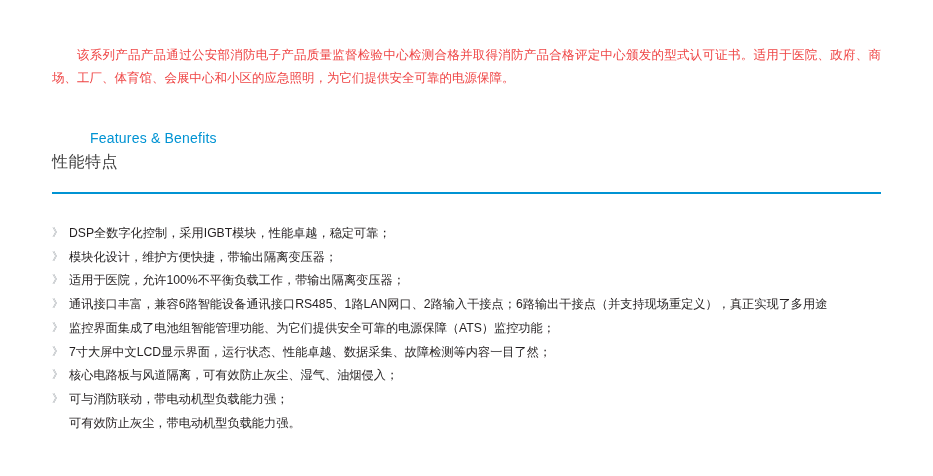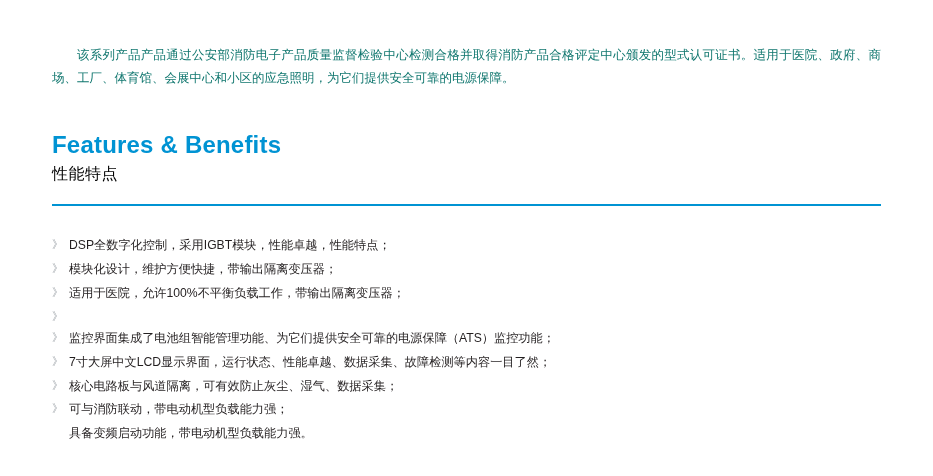--- a/index.html
+++ b/index.html
@@ -18,38 +18,39 @@
     position: relative;
     width: 933px;
     height: 476px;
     box-sizing: border-box;
     padding: 0 52px;
   }
   .intro {
     margin-top: 44px;
     font-size: 12.5px;
     line-height: 1.85;
-    color: #0f766e;
+    color: #ef4444;
     text-indent: 2em;
     max-width: 832px;
     text-align: justify;
   }
   .section-head {
     margin-top: 40px;
   }
   .section-title-en {
-    font-size: 24px;
-    font-weight: bold;
+    font-size: 14px;
+    font-weight: normal;
     color: #0093d3;
     letter-spacing: 0.2px;
     line-height: 1.25;
+    margin-left: 38px;
   }
   .section-title-cn {
     font-size: 16px;
-    color: #000000;
+    color: #404040;
     line-height: 1.5;
     margin-top: 2px;
     letter-spacing: 0.5px;
   }
   .rule {
     margin-top: 18px;
     height: 2px;
     background: #0093d3;
     width: 829px;
   }
@@ -100,58 +101,59 @@
     <div class="section-title-en">Features &amp; Benefits</div>
     <div class="section-title-cn">性能特点</div>
   </div>
 
   <div class="rule"></div>
 
   <div class="bullets">
 
     <div class="bullet-row">
       <span class="bullet-mark">》</span>
-      <span class="bullet-text">DSP全数字化控制，采用IGBT模块，性能卓越，性能特点；</span>
+      <span class="bullet-text">DSP全数字化控制，采用IGBT模块，性能卓越，稳定可靠；</span>
     </div>
 
     <div class="bullet-row">
       <span class="bullet-mark">》</span>
       <span class="bullet-text">模块化设计，维护方便快捷，带输出隔离变压器；</span>
     </div>
 
     <div class="bullet-row">
       <span class="bullet-mark">》</span>
       <span class="bullet-text">适用于医院，允许100%不平衡负载工作，带输出隔离变压器；</span>
     </div>
 
     <div class="bullet-row">
       <span class="bullet-mark">》</span>
       <span class="bullet-text">
+        <span>通讯接口丰富，兼容6路智能设备通讯接口RS485、1路LAN网口、2路输入干接点；6路输出干接点（并支持现场重定义），真正实现了多用途</span>
       </span>
     </div>
 
     <div class="bullet-row">
       <span class="bullet-mark">》</span>
       <span class="bullet-text">监控界面集成了电池组智能管理功能、为它们提供安全可靠的电源保障（ATS）监控功能；</span>
     </div>
 
     <div class="bullet-row">
       <span class="bullet-mark">》</span>
       <span class="bullet-text">7寸大屏中文LCD显示界面，运行状态、性能卓越、数据采集、故障检测等内容一目了然；</span>
     </div>
 
     <div class="bullet-row">
       <span class="bullet-mark">》</span>
-      <span class="bullet-text">核心电路板与风道隔离，可有效防止灰尘、湿气、数据采集；</span>
+      <span class="bullet-text">核心电路板与风道隔离，可有效防止灰尘、湿气、油烟侵入；</span>
     </div>
 
     <div class="bullet-row">
       <span class="bullet-mark">》</span>
       <span class="bullet-text">可与消防联动，带电动机型负载能力强；</span>
     </div>
 
     <div class="plain-row">
       <span class="bullet-mark">》</span>
-      <span class="bullet-text">具备变频启动功能，带电动机型负载能力强。</span>
+      <span class="bullet-text">可有效防止灰尘，带电动机型负载能力强。</span>
     </div>
 
   </div>
 </div>
 
 </body></html>

